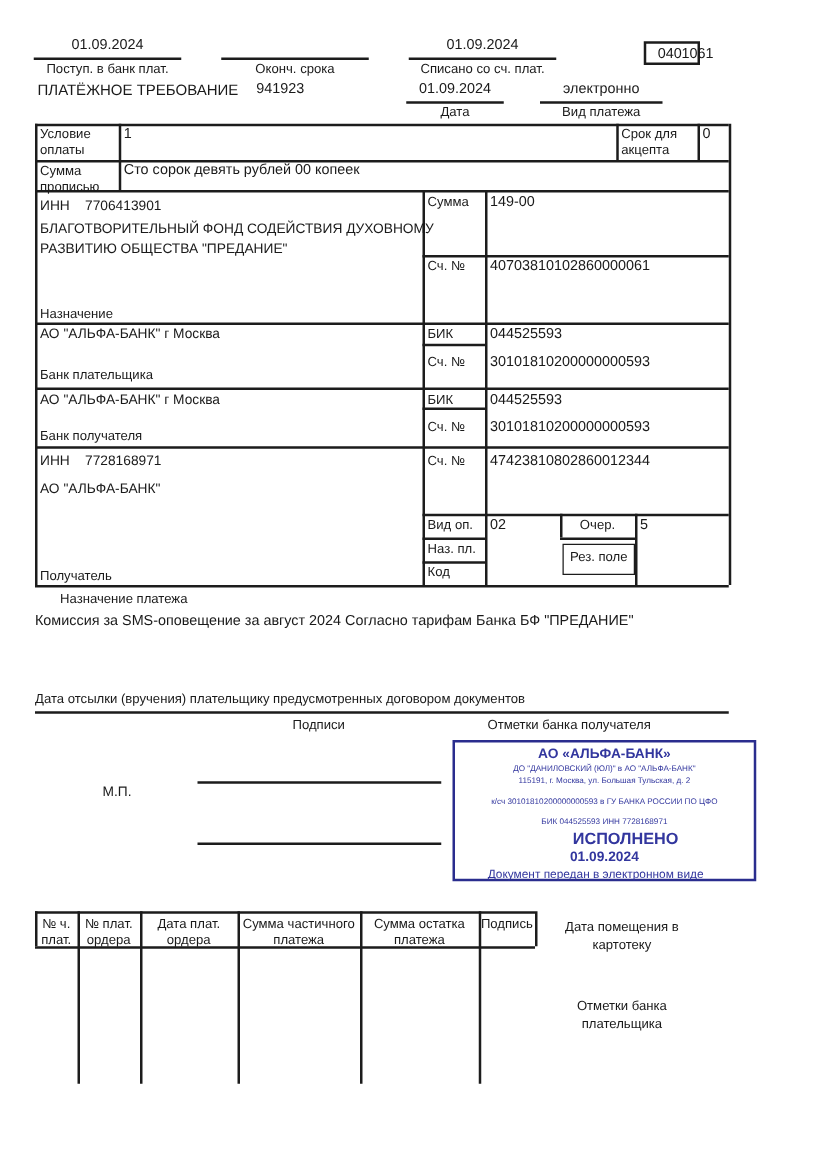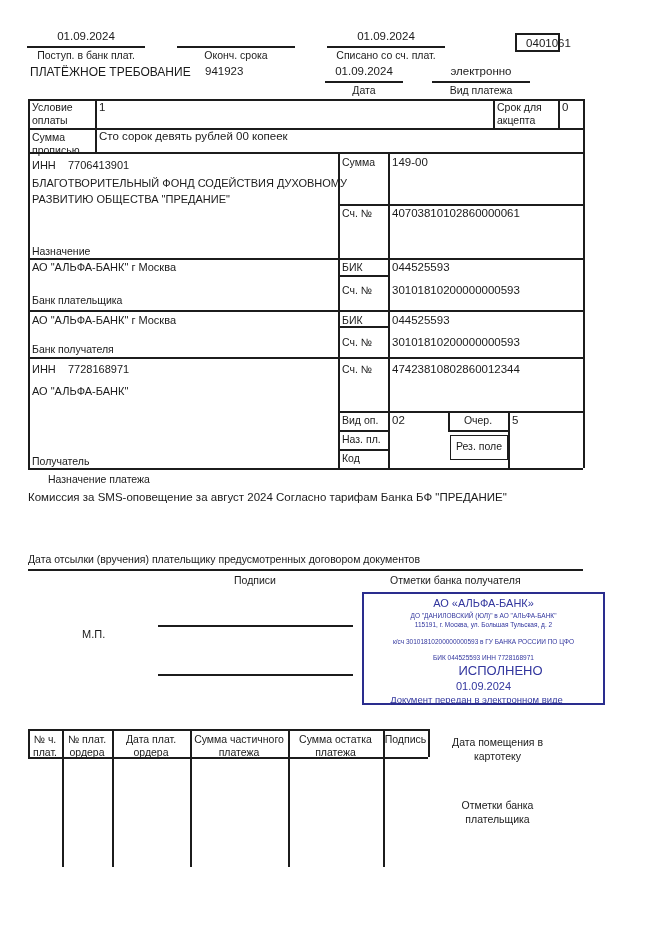--- a/index.html
+++ b/index.html
@@ -10,21 +10,21 @@
   .sm{font-size:10.5px;}
   .val{font-size:11.5px;}
   .wrap{white-space:normal;line-height:13px;}
   .hl{position:absolute;background:#1c1c1c;height:1.5px;}
   .hl.thick{height:2px;}
   .vl{position:absolute;background:#1c1c1c;width:1.5px;}
   .box{position:absolute;border:2px solid #1c1c1c;box-sizing:border-box;}
   .thinbox{position:absolute;border:1.5px solid #1c1c1c;box-sizing:border-box;}
   .stampbox{position:absolute;border:2px solid #2a2d8e;box-sizing:border-box;}
   .stamp{position:absolute;color:#32369e;text-align:center;white-space:nowrap;}
-  .b{font-weight:normal;}
+  .b{font-weight:bold;}
 </style>
 </head>
 <body>
 
 <div class="page">
 
   <div class="t val c" style="left:27px;top:30px;width:118px;">01.09.2024</div>
   <div class="hl thick" style="left:27px;top:46px;width:118px;"></div>
   <div class="t sm c" style="left:27px;top:49px;width:118px;">Поступ. в банк плат.</div>
 

